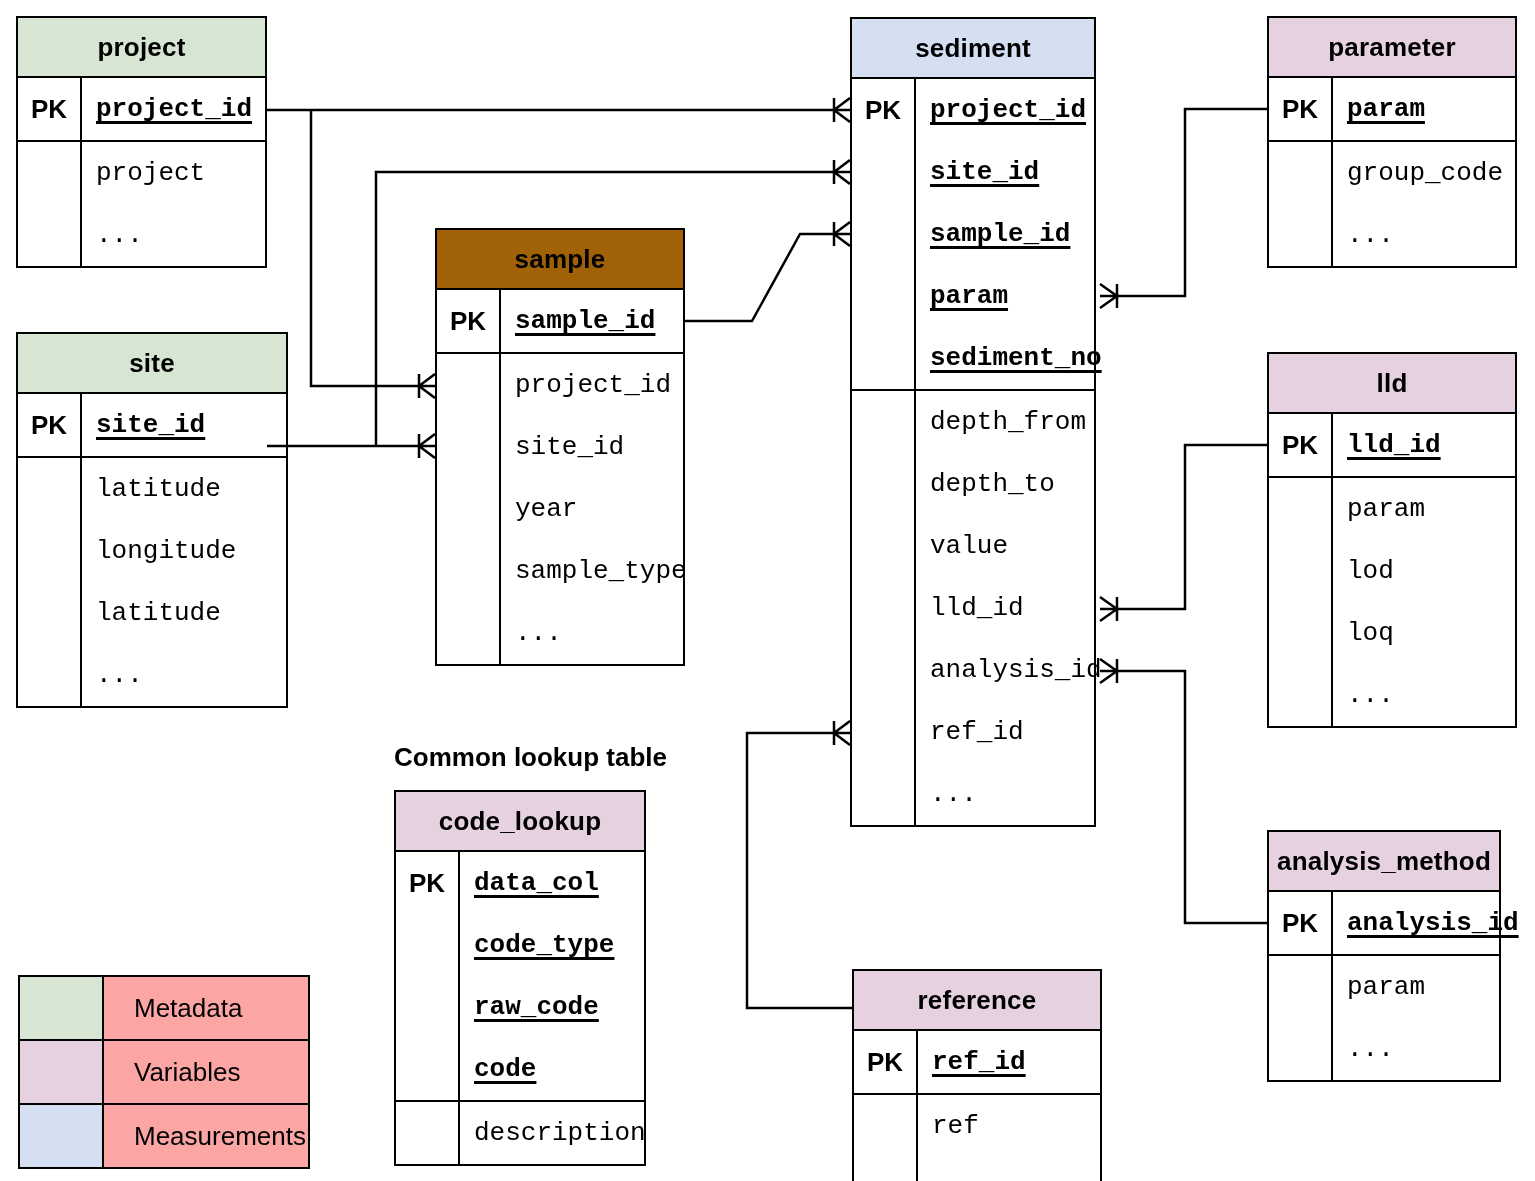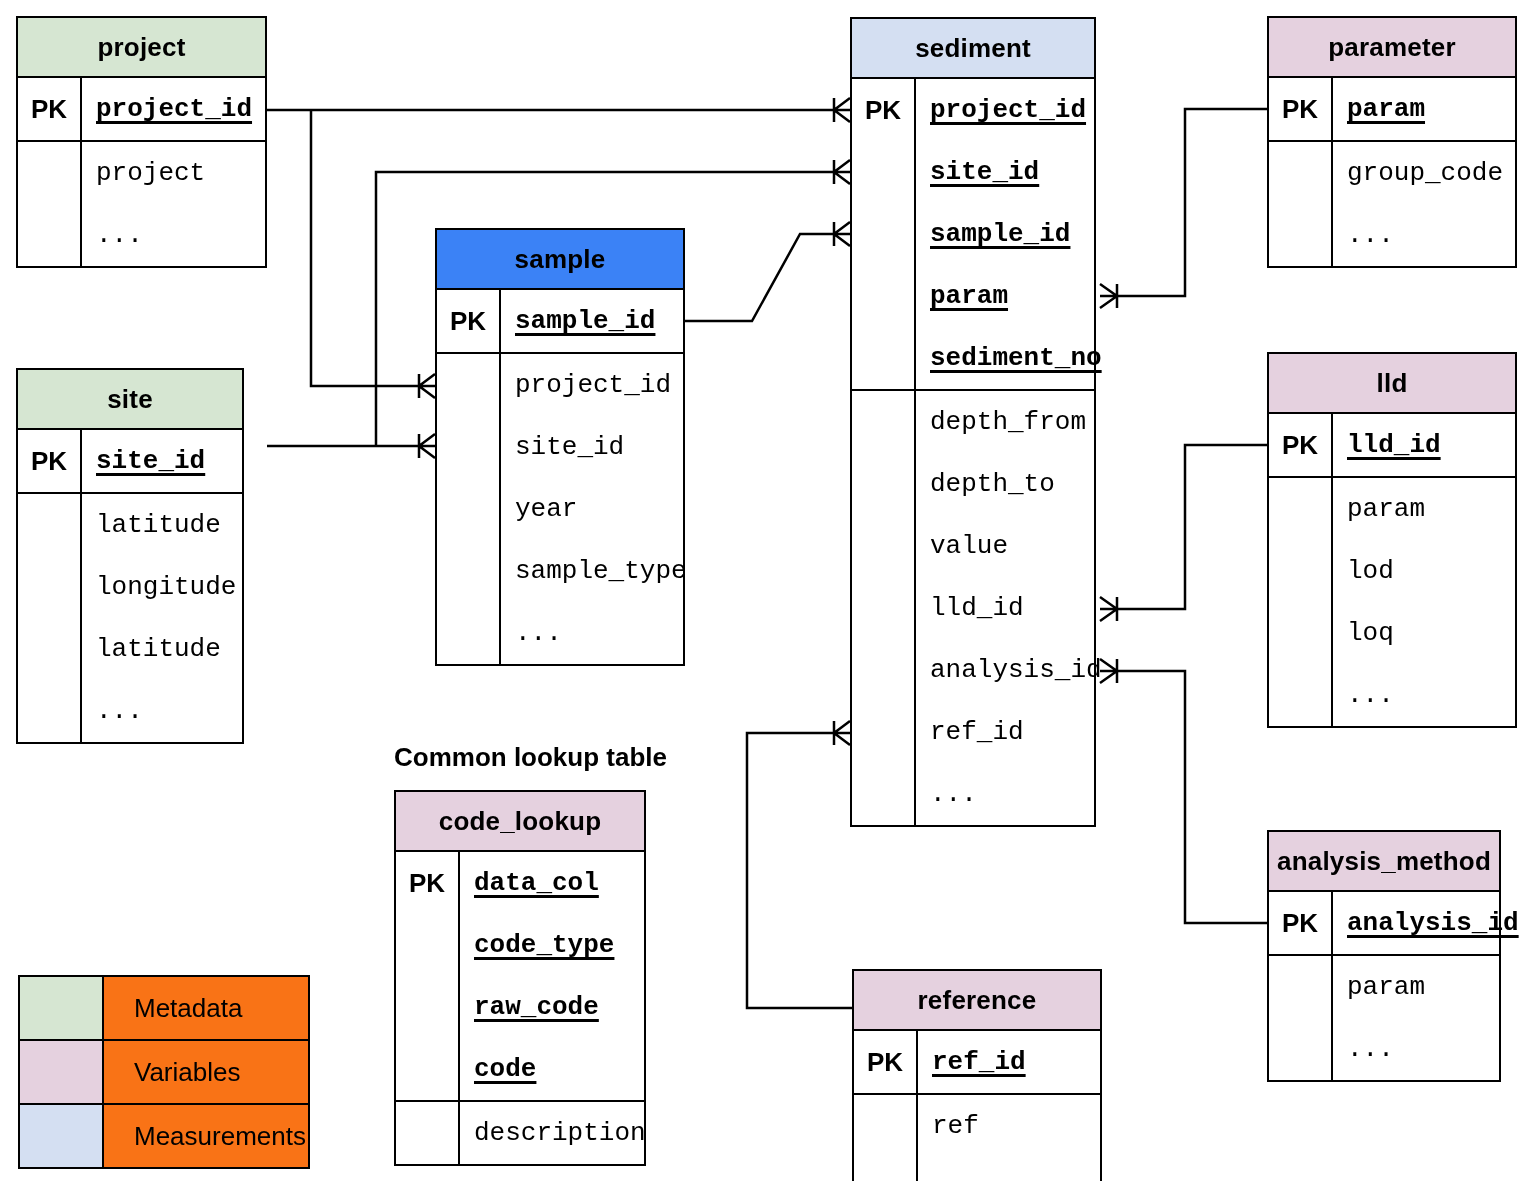--- a/index.html
+++ b/index.html
@@ -21,21 +21,21 @@
   .row{height:62px;display:flex;align-items:center;font-size:26px;}
   .pk-label{justify-content:center;font-weight:bold;}
   .fname{padding-left:14px;white-space:nowrap;}
   .pk-field .fname{
     font-weight:bold;text-decoration:underline;
     text-decoration-thickness:2.5px;text-underline-offset:5px;
   }
   
   .caption{position:absolute;font-weight:bold;font-size:26px;text-align:center;white-space:nowrap;}
   
-  .legend{position:absolute;border:2.5px solid #000;box-sizing:border-box;background:#f97316;}
+  .legend{position:absolute;border:2.5px solid #000;box-sizing:border-box;background:#fca5a5;}
   .legend-row{display:flex;height:62px;}
   .legend-row + .legend-row{border-top:2.5px solid #000;}
   .legend-swatch{flex:0 0 84px;border-right:2.5px solid #000;box-sizing:border-box;}
   .legend-label{display:flex;align-items:center;padding-left:30px;font-size:26px;}
   
   .wires{position:absolute;left:0;top:0;pointer-events:none;}
   .wires path{stroke:#000;stroke-width:2.5;fill:none;}
 </style>
 </head>
 <body>
@@ -60,21 +60,21 @@
           <div class="row field">
             <span class="fname">project</span>
           </div>
           <div class="row field">
             <span class="fname">...</span>
           </div>
         </div>
     </div>
   </div>
 
-  <div class="tbl" style="left:16px;top:368px;width:228px">
+  <div class="tbl" style="left:16px;top:332px;width:272px">
     <div class="tbl-title" style="background: rgb(214, 230, 210);">site</div>
     <div class="sec pk-sec">
       <div class="pkcol">
           <div class="row pk-label">PK</div>
         </div>
       <div class="fcol">
           <div class="row pk-field">
             <span class="fname">site_id</span>
           </div>
         </div>
@@ -92,21 +92,21 @@
             <span class="fname">latitude</span>
           </div>
           <div class="row field">
             <span class="fname">...</span>
           </div>
         </div>
     </div>
   </div>
 
   <div class="tbl" style="left:435px;top:228px;width:250px">
-    <div class="tbl-title" style="background: #3b82f6;">sample</div>
+    <div class="tbl-title" style="background: #a16207;">sample</div>
     <div class="sec pk-sec">
       <div class="pkcol">
           <div class="row pk-label">PK</div>
         </div>
       <div class="fcol">
           <div class="row pk-field">
             <span class="fname">sample_id</span>
           </div>
         </div>
     </div>

